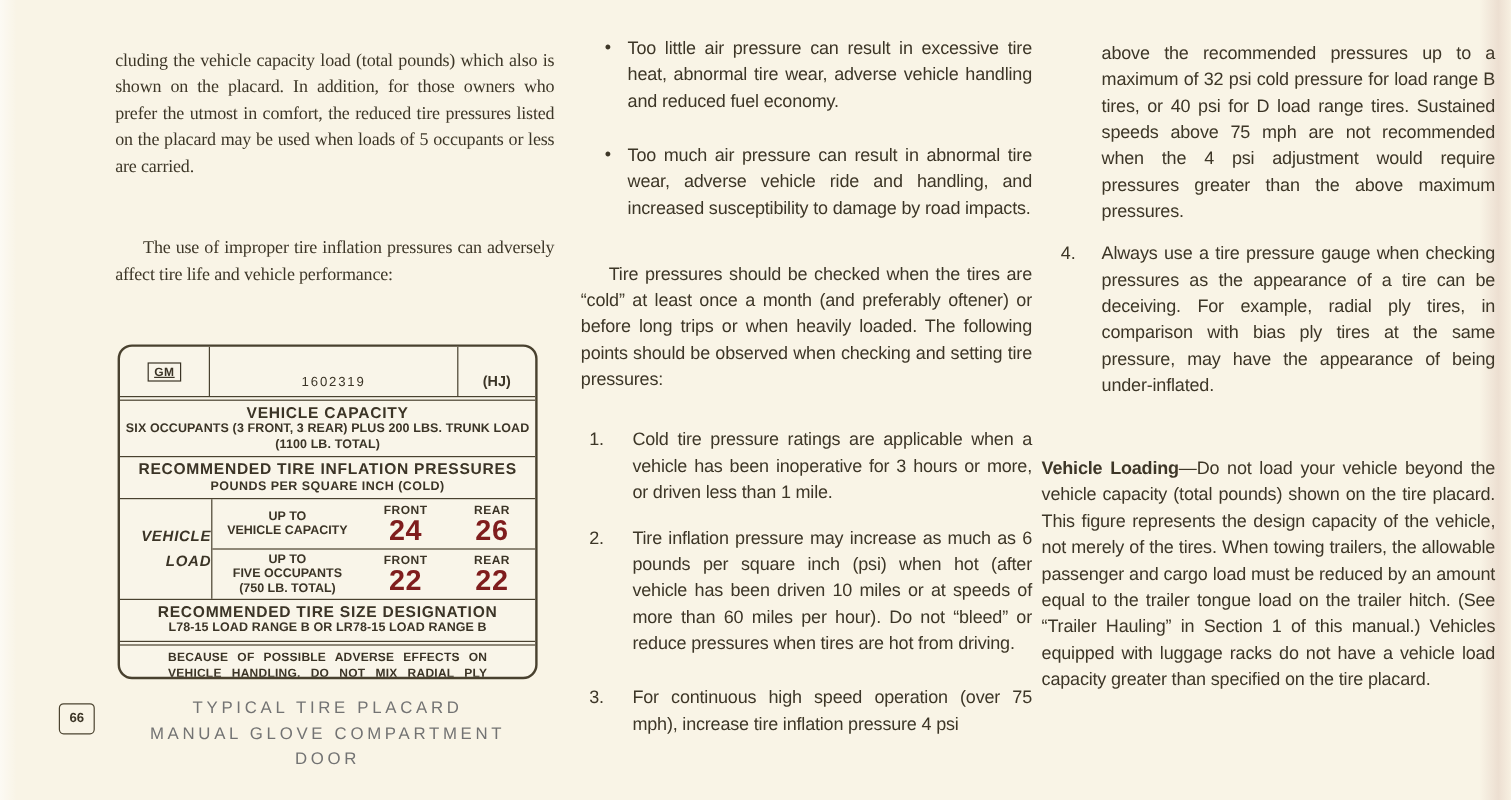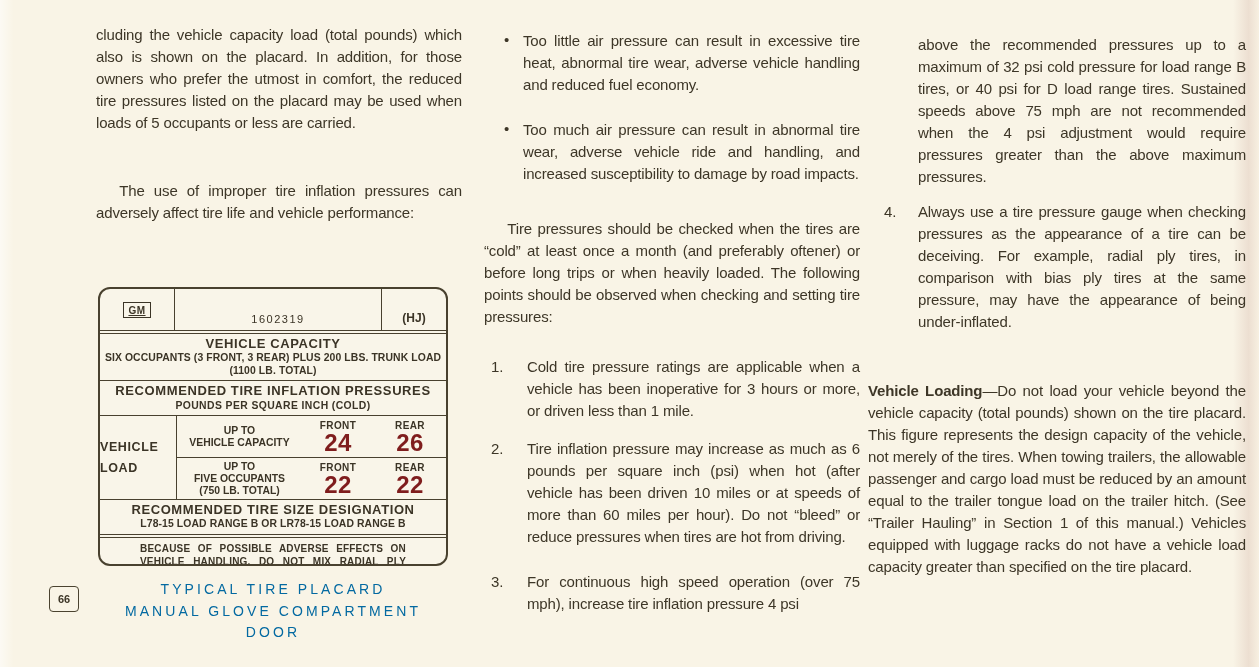--- a/index.html
+++ b/index.html
@@ -10,21 +10,21 @@
     color:#3d3627;
     -webkit-font-smoothing:antialiased;
   }
   
   .edge-right { position:absolute; right:0; top:0; width:26px; height:667px;
     background:linear-gradient(to right, rgba(0,0,0,0), rgba(186,138,126,0.20) 60%, rgba(244,232,216,0.35)); }
   .edge-left { position:absolute; left:0; top:0; width:14px; height:667px;
     background:linear-gradient(to right, rgba(255,255,255,0.55), rgba(255,255,255,0)); }
 
   .col { position:absolute; font-size:15px; line-height:22px; letter-spacing:-0.15px; text-align:justify; }
-  #col-left  { left:96px;  top:24px; width:366px; }
+  #col-left  { left:96px;  top:40px; width:366px;font-family:Liberation Serif, serif; }
   #col-mid   { left:484px; top:30px; width:376px; }
   #col-right { left:868px; top:34px; width:378px; }
 
   p { margin:0; }
   .indent { text-indent:1.55em; }
   #left-para2 { margin-top:46px; }
 
   
   .bullet-item { position:relative; padding-left:39px; margin-bottom:23px; }
   .bullet-item .bullet { position:absolute; left:20px; top:-1px; font-size:15px; }
@@ -52,34 +52,34 @@
     font-size:12px; font-weight:bold; }
   .dline { height:2px; border-top:1.5px solid #49412f; border-bottom:1.5px solid #49412f; }
   .pl-center { text-align:center; }
   .pl-capacity { padding:2px 4px 3px; }
   .pl-title { font-size:13px; font-weight:bold; letter-spacing:0.6px; line-height:16px; }
   .pl-small { font-size:10.4px; font-weight:bold; letter-spacing:0.1px; line-height:12.5px; }
   .pl-pressures { border-top:1.5px solid #49412f; padding:2px 0 3px; }
   .pl-sub { font-size:10.4px; font-weight:bold; line-height:13px; letter-spacing:0.4px; }
   .pl-table { border-top:1.5px solid #49412f; display:flex; height:83px; }
   .pl-loadcell { width:76px; border-right:1.5px solid #49412f; display:flex; flex-direction:column;
-    align-items:flex-start; justify-content:center; gap:7px; font-size:12.5px; font-weight:bold; letter-spacing:0.6px; }
+    align-items:flex-end; justify-content:center; gap:7px; font-size:12.5px; font-weight:bold; letter-spacing:0.6px;font-style:italic; }
   .pl-rows { flex:1; display:flex; flex-direction:column; }
   .pl-row { flex:1; display:flex; align-items:center; }
   .pl-row-2 { border-top:1.5px solid #49412f; }
   .pl-cond { flex:1; text-align:center; font-size:10.4px; font-weight:bold; line-height:12px; }
   .pl-pr { width:72px; text-align:center; }
   .pl-prlabel { font-size:10px; font-weight:bold; letter-spacing:0.4px; line-height:11px; }
   .pl-prval { font-size:24px; font-weight:bold; line-height:23px; letter-spacing:0.5px; color:#7f1d1d; }
   .pl-size { border-top:1.5px solid #49412f; padding:2px 0 3px; }
   .pl-warning { padding:4px 40px 0; font-size:10px; font-weight:bold; line-height:13px;
     text-align:justify; letter-spacing:0.2px; }
 
   .caption { position:absolute; left:98px; top:579px; width:350px; text-align:center;
-    font-size:14px; line-height:21.5px; letter-spacing:0.22em; color:#0369a1; }
+    font-size:14px; line-height:21.5px; letter-spacing:0.22em; color:#737373; }
   .page-num-box { position:absolute; left:49px; top:586px; width:30px; height:26px;
     box-sizing:border-box; border:1.5px solid #4b4330; border-radius:4px;
     display:flex; align-items:center; justify-content:center;
     font-size:11px; font-weight:bold; color:#3d3627; }
 </style>
 </head>
 <body>
 
 <div class="edge-left"></div>
 <div class="edge-right"></div>

